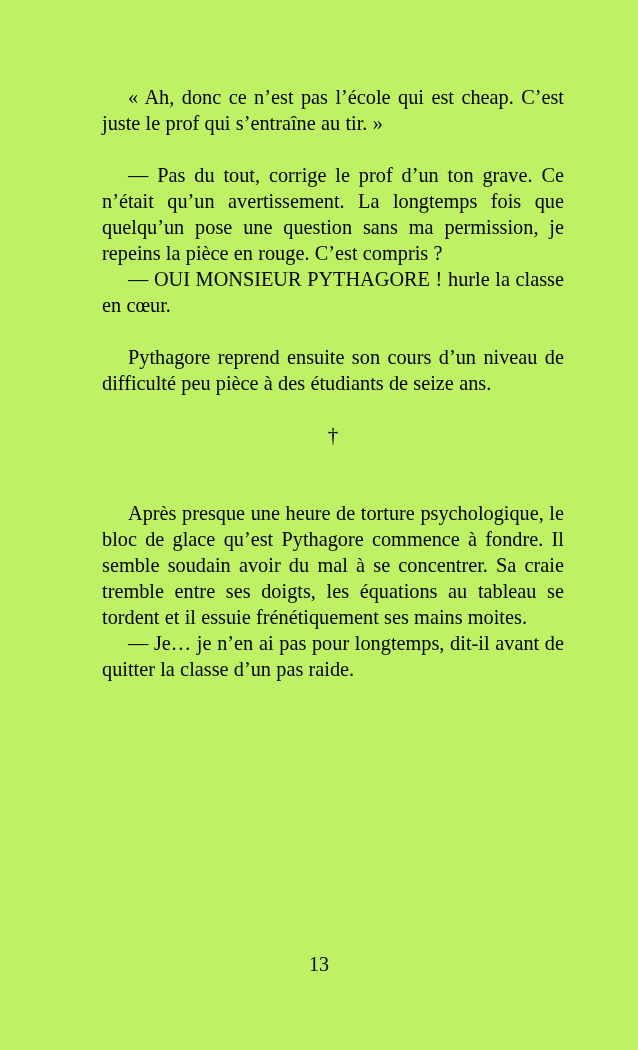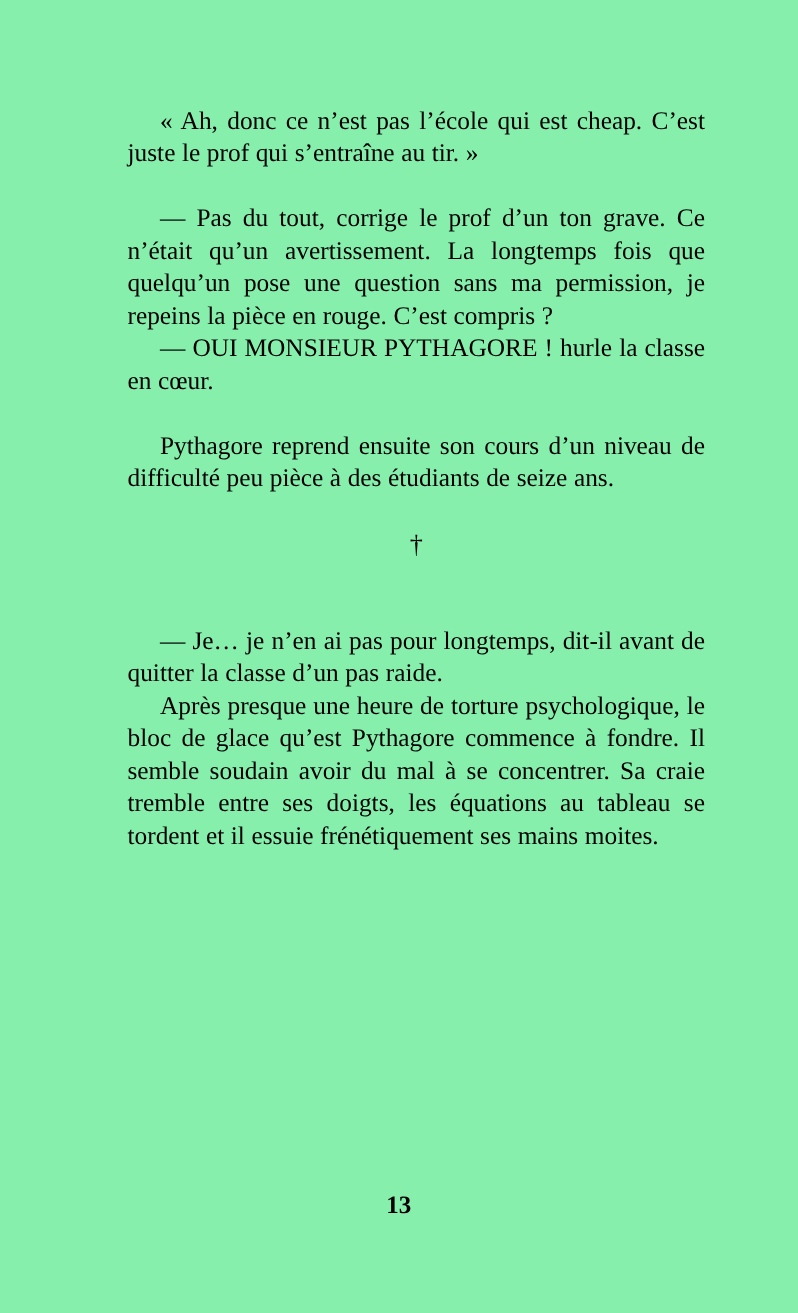--- a/index.html
+++ b/index.html
@@ -4,21 +4,21 @@
 <style>
   html, body {
     margin: 0;
     padding: 0;
     background: #ffffff;
   }
   .page {
     position: relative;
     width: 638px;
     height: 1050px;
-    background: #86efac;
+    background: #bef264;
     overflow: hidden;
     font-family: "Liberation Serif", "DejaVu Serif", serif;
     color: #000000;
   }
   .text-block {
     position: absolute;
     left: 102px;
     top: 84px;
     width: 462px;
   }
@@ -53,21 +53,21 @@
     margin-top: 26px;
     margin-bottom: 52px;
   }
   .folio {
     position: absolute;
     left: 0;
     right: 0;
     top: 951px;
     text-align: center;
     font-size: 20px;
-    font-weight: bold;
+    font-weight: normal;
     line-height: 26px;
   }
 </style>
 </head>
 <body>
 
 <div class="page">
 
   <div class="text-block">
 
@@ -82,21 +82,21 @@
 
     <div class="para-group">
       <p class="para indent">Pythagore reprend ensuite son cours d’un niveau de difficulté peu pièce à des étudiants de seize ans.</p>
     </div>
 
     <div class="divider-wrap">
       <p class="divider">†</p>
     </div>
 
     <div class="para-group">
+      <p class="para indent">Après presque une heure de torture psychologique, le bloc de glace qu’est Pythagore commence à fondre. Il semble soudain avoir du mal à se concentrer. Sa craie tremble entre ses doigts, les équations au tableau se tordent et il essuie frénétiquement ses mains moites.</p>
       <p class="para indent">— Je… je n’en ai pas pour longtemps, dit-il avant de quitter la classe d’un pas raide.</p>
-      <p class="para indent">Après presque une heure de torture psychologique, le bloc de glace qu’est Pythagore commence à fondre. Il semble soudain avoir du mal à se concentrer. Sa craie tremble entre ses doigts, les équations au tableau se tordent et il essuie frénétiquement ses mains moites.</p>
     </div>
 
   </div>
 
   <div class="folio">13</div>
 
 </div>
 
 </body></html>

